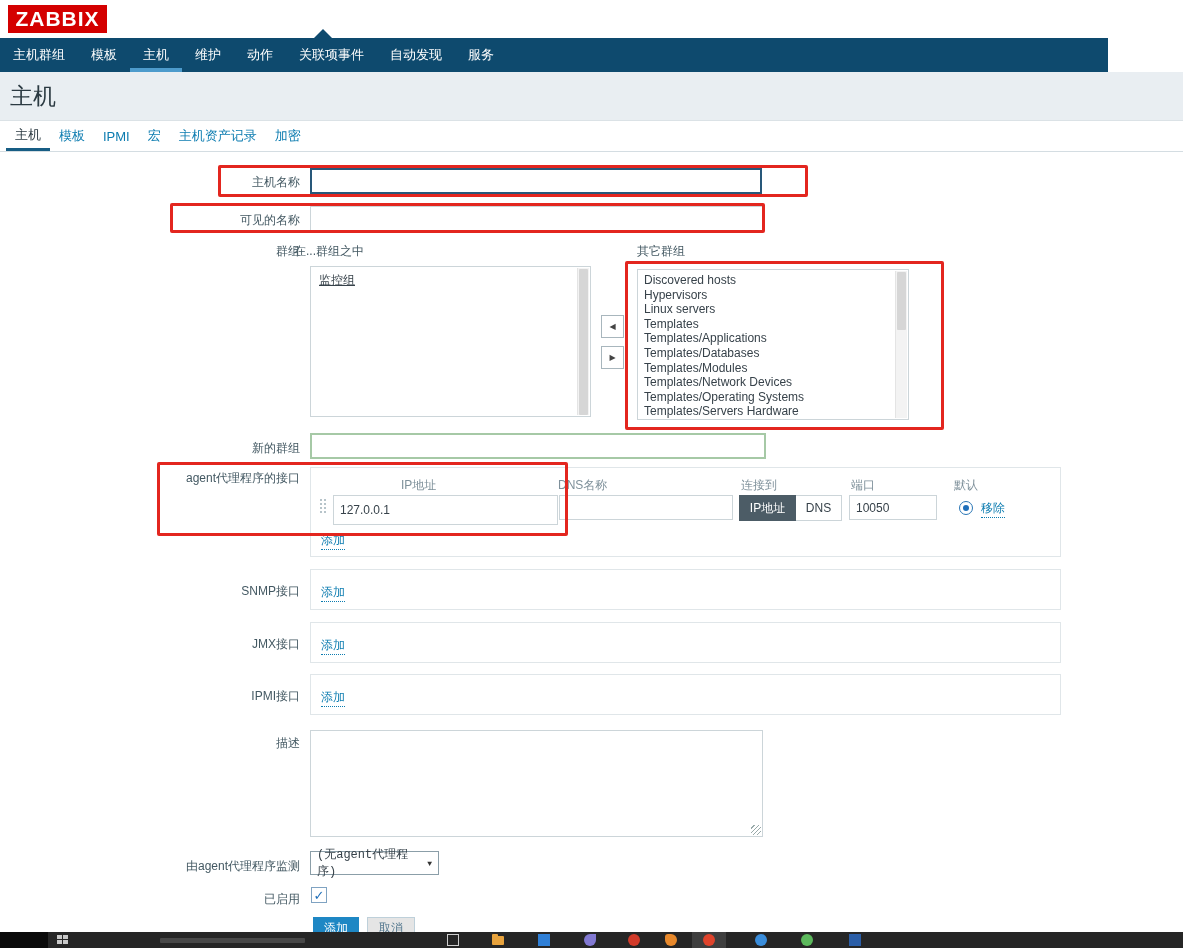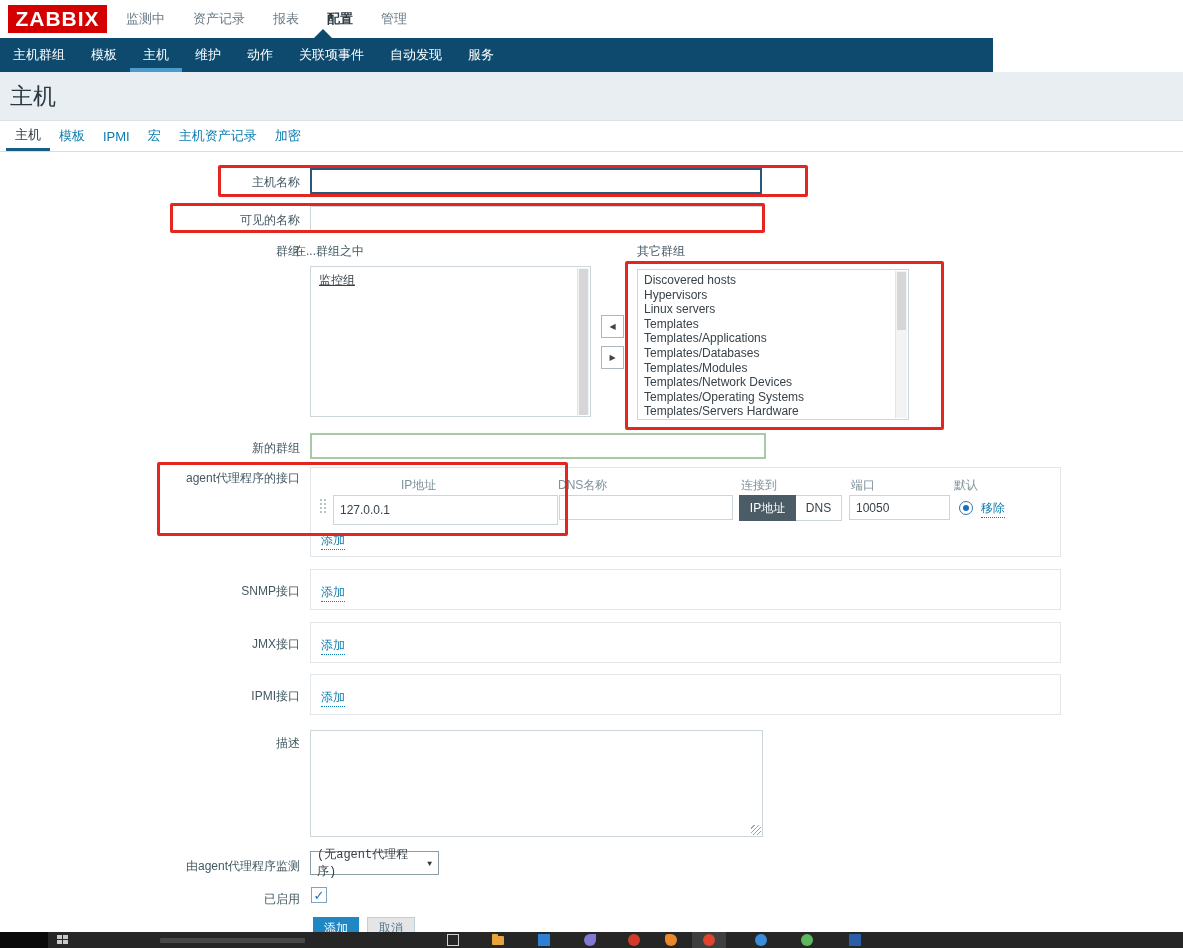--- a/index.html
+++ b/index.html
@@ -12,21 +12,21 @@
           color:#fff; font-weight:bold; font-size:21px; letter-spacing:1px;
           display:flex; align-items:center; justify-content:center; }
   .topmenu { position:absolute; left:112px; top:0; height:38px; display:flex; align-items:center; }
   .topmenu .mitem { padding:0 14px; font-size:13px; color:#697a84; cursor:pointer; }
   .topmenu .mitem.active { color:#2b3a42; font-weight:bold; }
   .cfg-arrow { position:absolute; left:314px; top:29px; width:0; height:0;
                border-left:9px solid transparent; border-right:9px solid transparent;
                border-bottom:9px solid #0e4a6e; }
 
   
-  .subnav { position:absolute; left:0; top:38px; width:993px; height:34px; background:#0e4a6e;
+  .subnav { position:absolute; left:0; top:38px; width:1108px; height:34px; background:#0e4a6e;
             display:flex; align-items:stretch; z-index:5; }
   .subnav .sitem { padding:0 13px; font-size:13px; color:#fff; display:flex; align-items:center; cursor:pointer; }
   .subnav .sitem.active { box-shadow:inset 0 -4px 0 #4d9bcc; }
 
   
   .band { position:absolute; left:0; top:72px; width:1183px; height:48px; background:#e9eef2; }
   .page-title { position:absolute; left:10px; top:9px; font-size:23px; color:#2b3a42; }
 
   
   .card { position:absolute; left:0; top:120px; width:1183px; height:812px; background:#fff;
@@ -111,27 +111,20 @@
   .ico-green { background:#5cb85c; border-radius:50%; }
   .ico-bluewin { background:#2b5ea7; }
 </style>
 </head>
 <body>
 
 <div id="app">
 
   <div class="topbar">
     <div class="logo">ZABBIX</div>
-    <div class="topmenu">
-      <div class="mitem">监测中</div>
-      <div class="mitem">资产记录</div>
-      <div class="mitem">报表</div>
-      <div class="mitem active">配置</div>
-      <div class="mitem">管理</div>
-    </div>
     <div class="cfg-arrow"></div>
   </div>
 
   <div class="subnav">
     <div class="sitem">主机群组</div>
     <div class="sitem">模板</div>
     <div class="sitem active">主机</div>
     <div class="sitem">维护</div>
     <div class="sitem">动作</div>
     <div class="sitem">关联项事件</div>
@@ -216,21 +209,21 @@
     </div>
 
     <input class="tinput" style="left: 22px; top: 27px; width: 225px; height: 30px; position: absolute;" value="127.0.0.1">
     <input class="tinput" style="left: 248px; top: 27px; width: 174px; height: 25px; position: absolute;">
 
     <div class="toggle" style="left:428px; top:27px;">
       <div class="tbtn on">IP地址</div>
       <div class="tbtn off">DNS</div>
     </div>
 
-    <input class="tinput" style="left: 538px; top: 27px; width: 101px; height: 25px; position: absolute;" value="10050">
+    <input class="tinput" style="left: 538px; top: 27px; width: 88px; height: 25px; position: absolute;" value="10050">
 
     <div class="radio" style="left:648px; top:33px;">
         <i></i>
       </div>
     <span class="rmlink" style="position:absolute; left:670px; top:32px;">移除</span>
 
     <span class="addlink" style="position:absolute; left:10px; top:64px;">添加</span>
   </div>
 
   <div class="flabel" style="top:583px;">SNMP接口</div>

